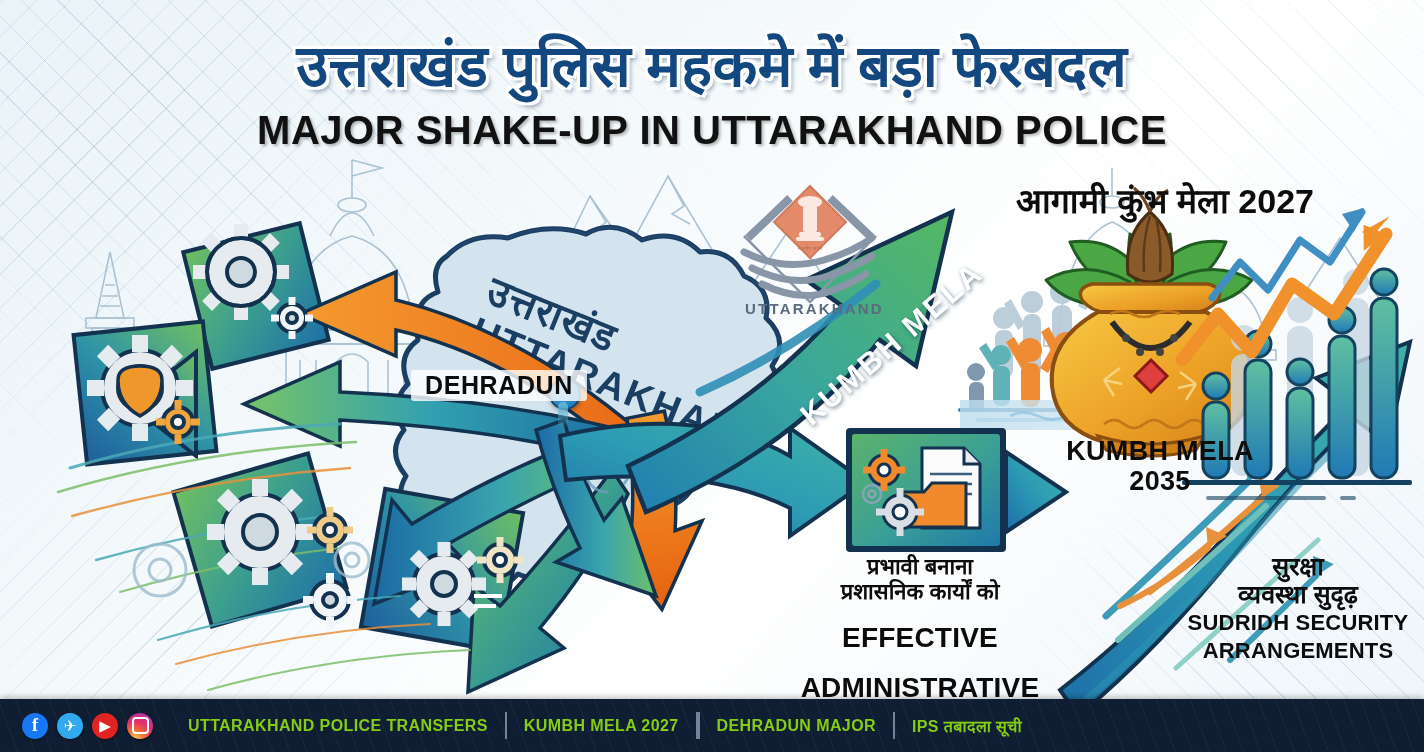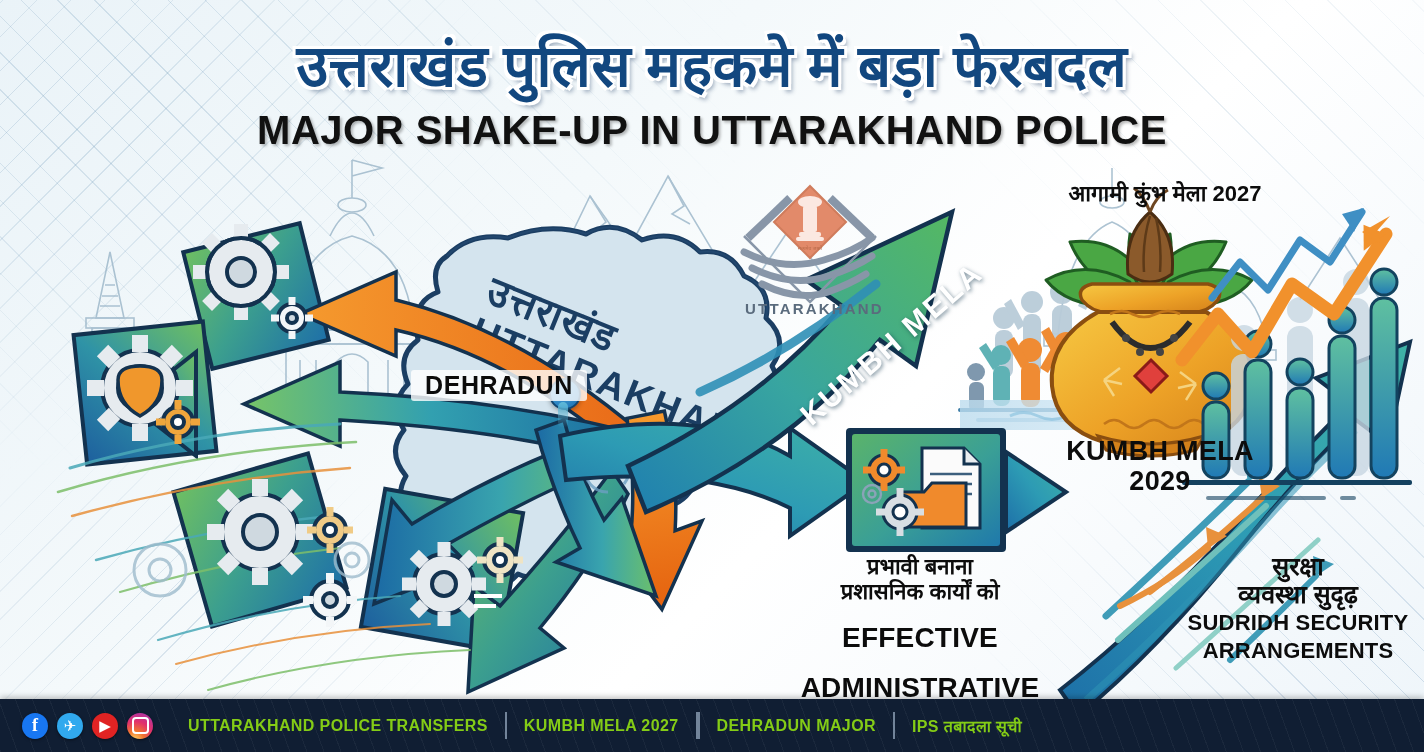--- a/index.html
+++ b/index.html
@@ -58,21 +58,21 @@
     text-shadow:2px 2px 3px rgba(0,0,0,.28);
     white-space:nowrap;
   }
 
   
   .lbl{position:absolute;text-align:center;line-height:1.12;}
   .lbl .hi{display:block;font-weight:bold;color:#0c0c0c;}
   .lbl .en{display:block;font-weight:bold;color:#0c0c0c;}
 
   #label-kumbh-top{left:975px;top:182px;width:380px;}
-  #label-kumbh-top .hi{font-size:22px;}
+  #label-kumbh-top .hi{font-size:34px;}
 
   #label-kumbh-bottom{left:1020px;top:436px;width:280px;}
   #label-kumbh-bottom .en{font-size:27px;letter-spacing:.3px;}
 
   #label-admin{left:790px;top:555px;width:260px;}
   #label-admin .hi{font-size:22px;}
   #label-admin .en{font-size:28px;margin-top:18px;letter-spacing:.2px;}
 
   #label-security{left:1170px;top:552px;width:256px;}
   #label-security .hi{font-size:25px;}
@@ -667,21 +667,21 @@
 
   <div class="title-hi">उत्तराखंड पुलिस महकमे में बड़ा फेरबदल</div>
   <div class="title-en">MAJOR SHAKE-UP IN UTTARAKHAND POLICE</div>
 
   <div class="lbl" id="label-kumbh-top">
     <span class="hi">आगामी कुंभ मेला 2027</span>
   </div>
 
   <div class="lbl" id="label-kumbh-bottom">
     <span class="en">KUMBH MELA</span>
-    <span class="en">2029</span>
+    <span class="en">2035</span>
   </div>
 
   <div class="lbl" id="label-admin">
     <span class="hi">प्रभावी बनाना</span>
     <span class="hi">प्रशासनिक कार्यों को</span>
     <span class="en">EFFECTIVE</span>
     <span class="en">ADMINISTRATIVE</span>
     <span class="en">REFORM</span>
   </div>
 

